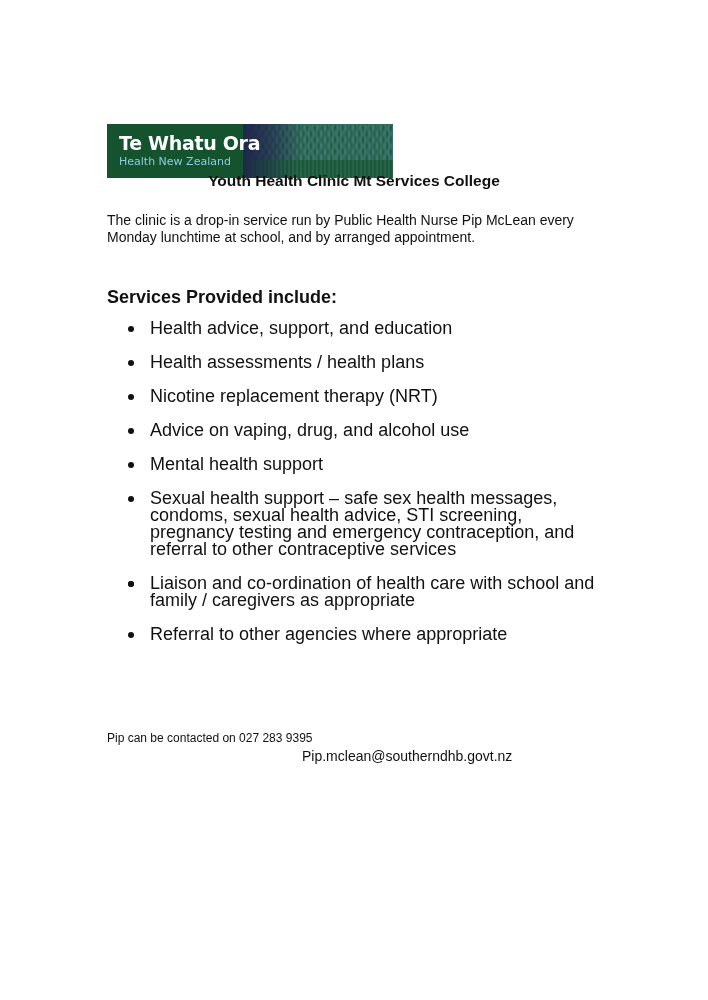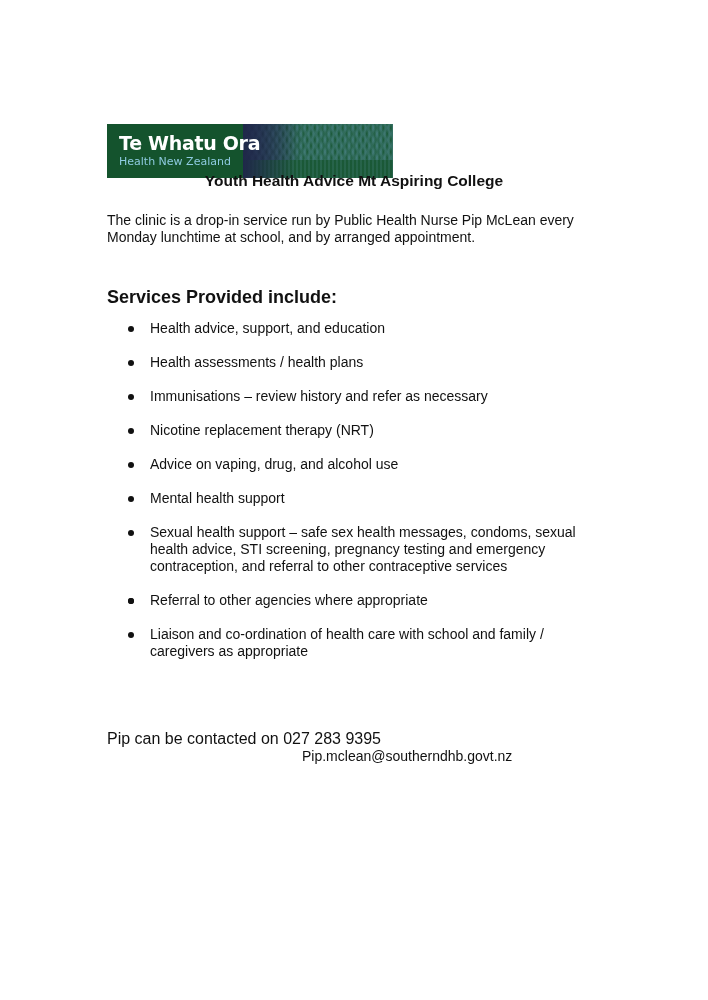--- a/index.html
+++ b/index.html
@@ -96,38 +96,38 @@
       left: 107px;
       top: 320px;
       width: 490px;
       margin: 0;
       padding: 0;
       list-style: none;
     }
     .service-item {
       position: relative;
       padding-left: 43px;
-      font-size: 14px;
+      font-size: 18px;
       line-height: 17px;
       margin-bottom: 17px;
     }
     .bullet {
       position: absolute;
       left: 21px;
       top: 6px;
       width: 6px;
       height: 6px;
       border-radius: 50%;
       background: #111111;
     }
     .contact-line {
       position: absolute;
       left: 107px;
       top: 730px;
-      font-size: 16px;
+      font-size: 12px;
       line-height: 17px;
     }
     .contact-email {
       position: absolute;
       left: 265px;
       top: 748px;
       font-size: 14px;
       line-height: 17px;
       margin-left: 37px;
     }
@@ -137,38 +137,34 @@
 
 <div class="page">
 
   <div class="logo">
     <div class="logo-pattern"></div>
     <div class="logo-pattern-top"></div>
     <div class="logo-title">Te Whatu Ora</div>
     <div class="logo-sub">Health New Zealand</div>
   </div>
 
-  <div class="title">Youth Health Advice Mt Aspiring College</div>
+  <div class="title">Youth Health Clinic Mt Services College</div>
 
   <div class="intro">The clinic is a drop-in service run by Public Health Nurse Pip McLean every Monday lunchtime at school, and by arranged appointment.</div>
 
   <div class="services-heading">Services Provided include:</div>
 
   <ul class="services-list">
     <li class="service-item">
       <span class="bullet"></span>
       <span>Health advice, support, and education</span>
     </li>
     <li class="service-item">
       <span class="bullet"></span>
       <span>Health assessments / health plans</span>
-    </li>
-    <li class="service-item">
-      <span class="bullet"></span>
-      <span>Immunisations – review history and refer as necessary</span>
     </li>
     <li class="service-item">
       <span class="bullet"></span>
       <span>Nicotine replacement therapy (NRT)</span>
     </li>
     <li class="service-item">
       <span class="bullet"></span>
       <span>Advice on vaping, drug, and alcohol use</span>
     </li>
     <li class="service-item">
@@ -177,24 +173,24 @@
     </li>
     <li class="service-item">
       <span class="bullet"></span>
       <span>Sexual health support – safe sex health messages, condoms, sexual health advice, STI screening, pregnancy testing and emergency contraception, and referral to other contraceptive services</span>
     </li>
     <li class="service-item">
       <span class="bullet"></span>
     </li>
     <li class="service-item">
       <span class="bullet"></span>
-      <span>Referral to other agencies where appropriate</span>
+      <span>Liaison and co-ordination of health care with school and family / caregivers as appropriate</span>
     </li>
     <li class="service-item">
       <span class="bullet"></span>
-      <span>Liaison and co-ordination of health care with school and family / caregivers as appropriate</span>
+      <span>Referral to other agencies where appropriate</span>
     </li>
   </ul>
 
   <div class="contact-line">Pip can be contacted on 027 283 9395</div>
   <div class="contact-email">Pip.mclean@southerndhb.govt.nz</div>
 
 </div>
 
 </body></html>

